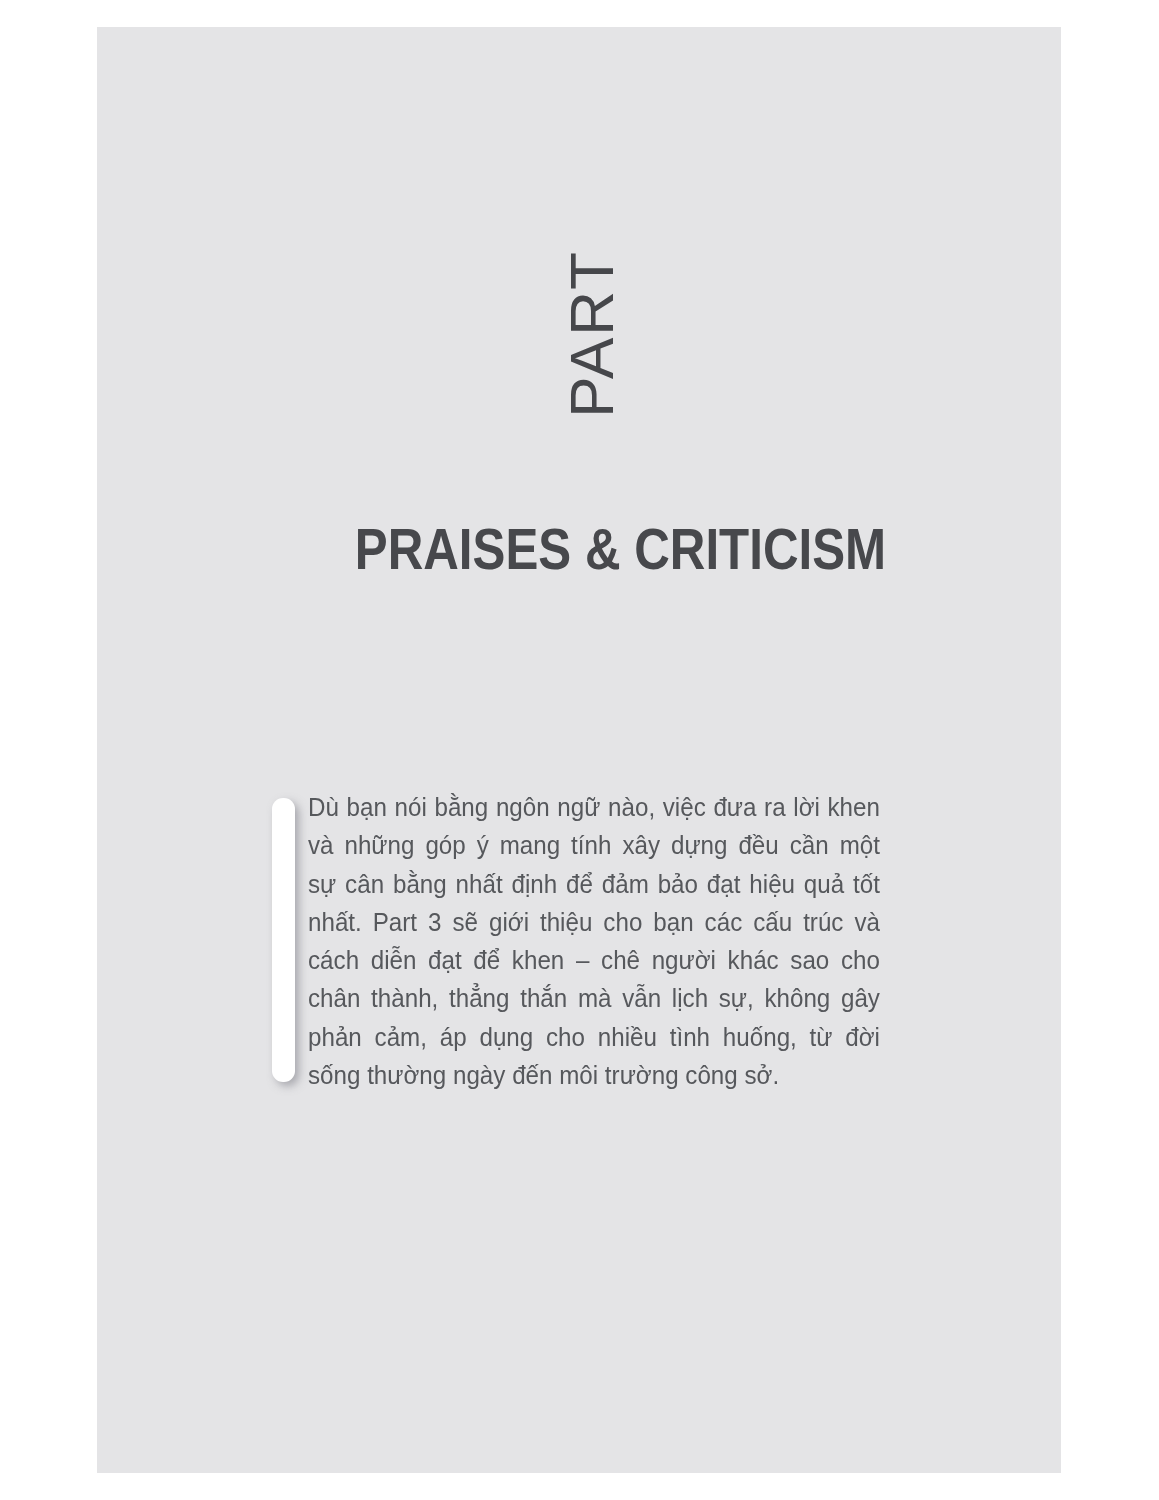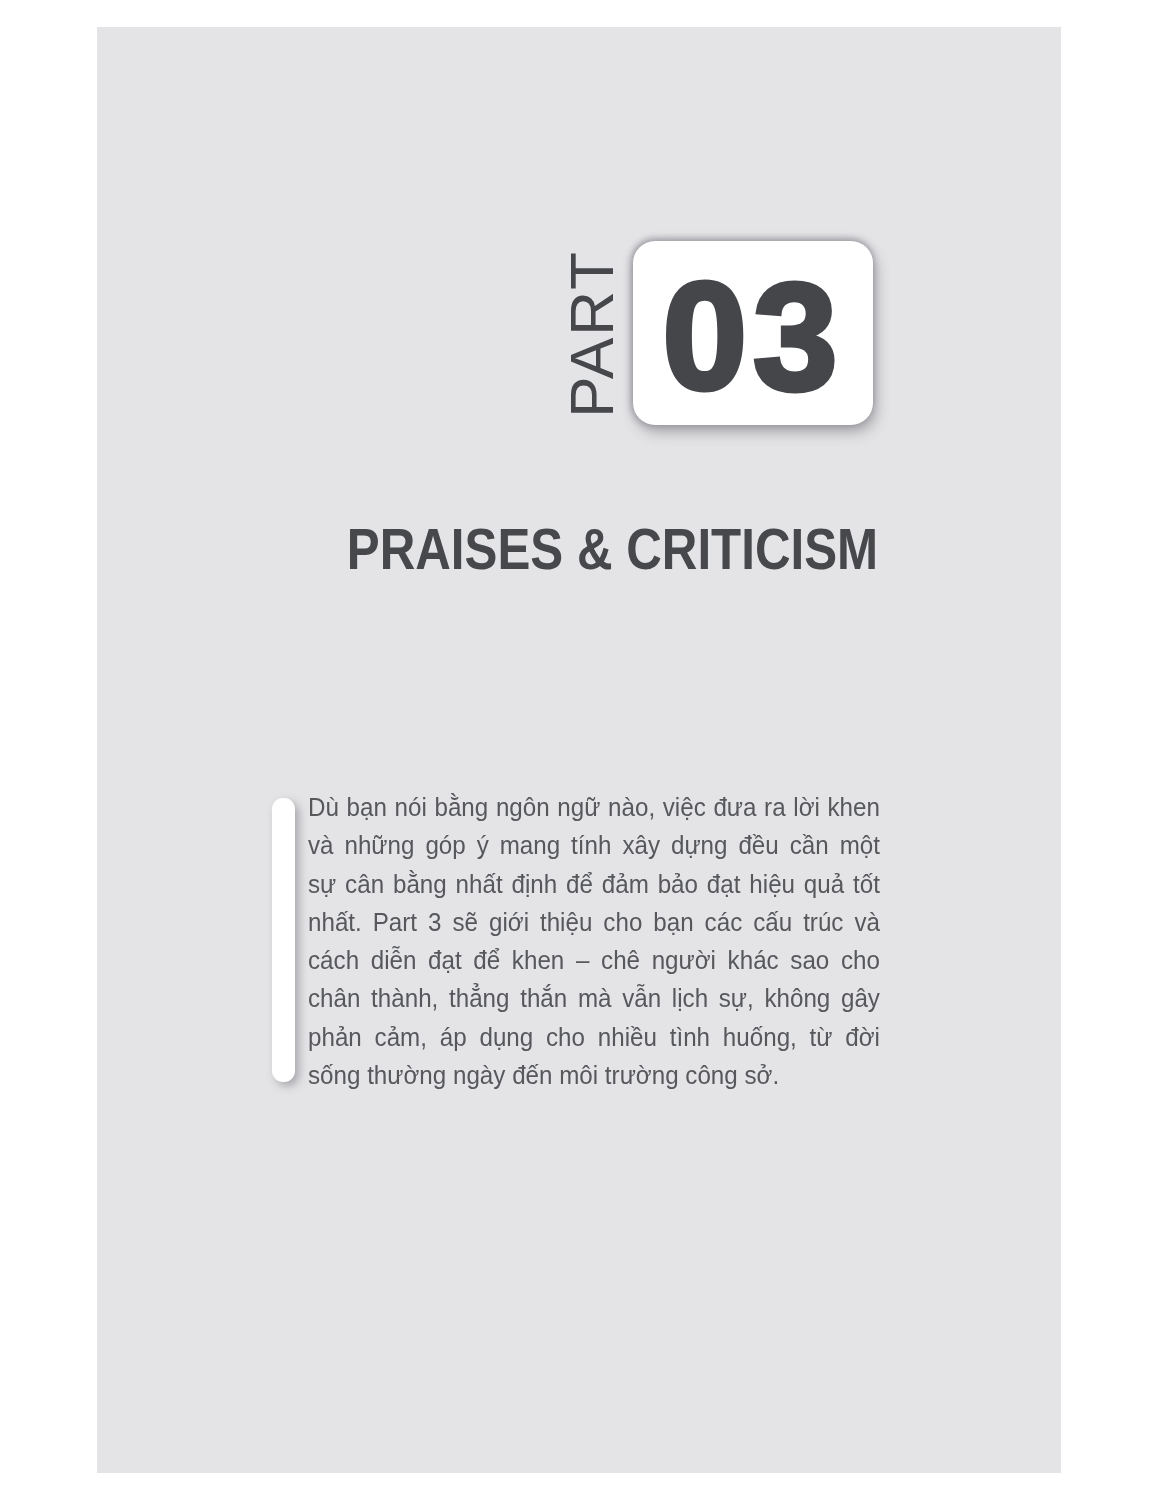--- a/index.html
+++ b/index.html
@@ -63,21 +63,21 @@
     letter-spacing: 6px;
     color: #45464a;
     -webkit-text-stroke: 5px #45464a;
     padding-top: 6px;
     line-height: 1;
   }
 
   
   .title-block {
     position: absolute;
-    right: 183px;
+    right: 175px;
     top: 493px;
     text-align: left;
     white-space: nowrap;
   }
   .title-en {
     margin: 0;
     display: inline-block;
     font-size: 58px;
     line-height: 58px;
     font-weight: 700;
@@ -125,23 +125,20 @@
   }
 </style>
 </head>
 <body>
 
 <div class="canvas">
   <div class="page">
 
     <div class="part-vertical">PART</div>
 
-    <div class="part-number-card">
-      <span class="part-number">03</span>
-    </div>
 
     <div class="title-block">
       <h1 class="title-en">PRAISES &amp; CRITICISM</h1>
     </div>
 
     <div class="intro-bar"></div>
 
     <div class="intro-text">
       <div class="jline">Dù bạn nói bằng ngôn ngữ nào, việc đưa ra lời khen</div>
       <div class="jline">và những góp ý mang tính xây dựng đều cần một</div>

